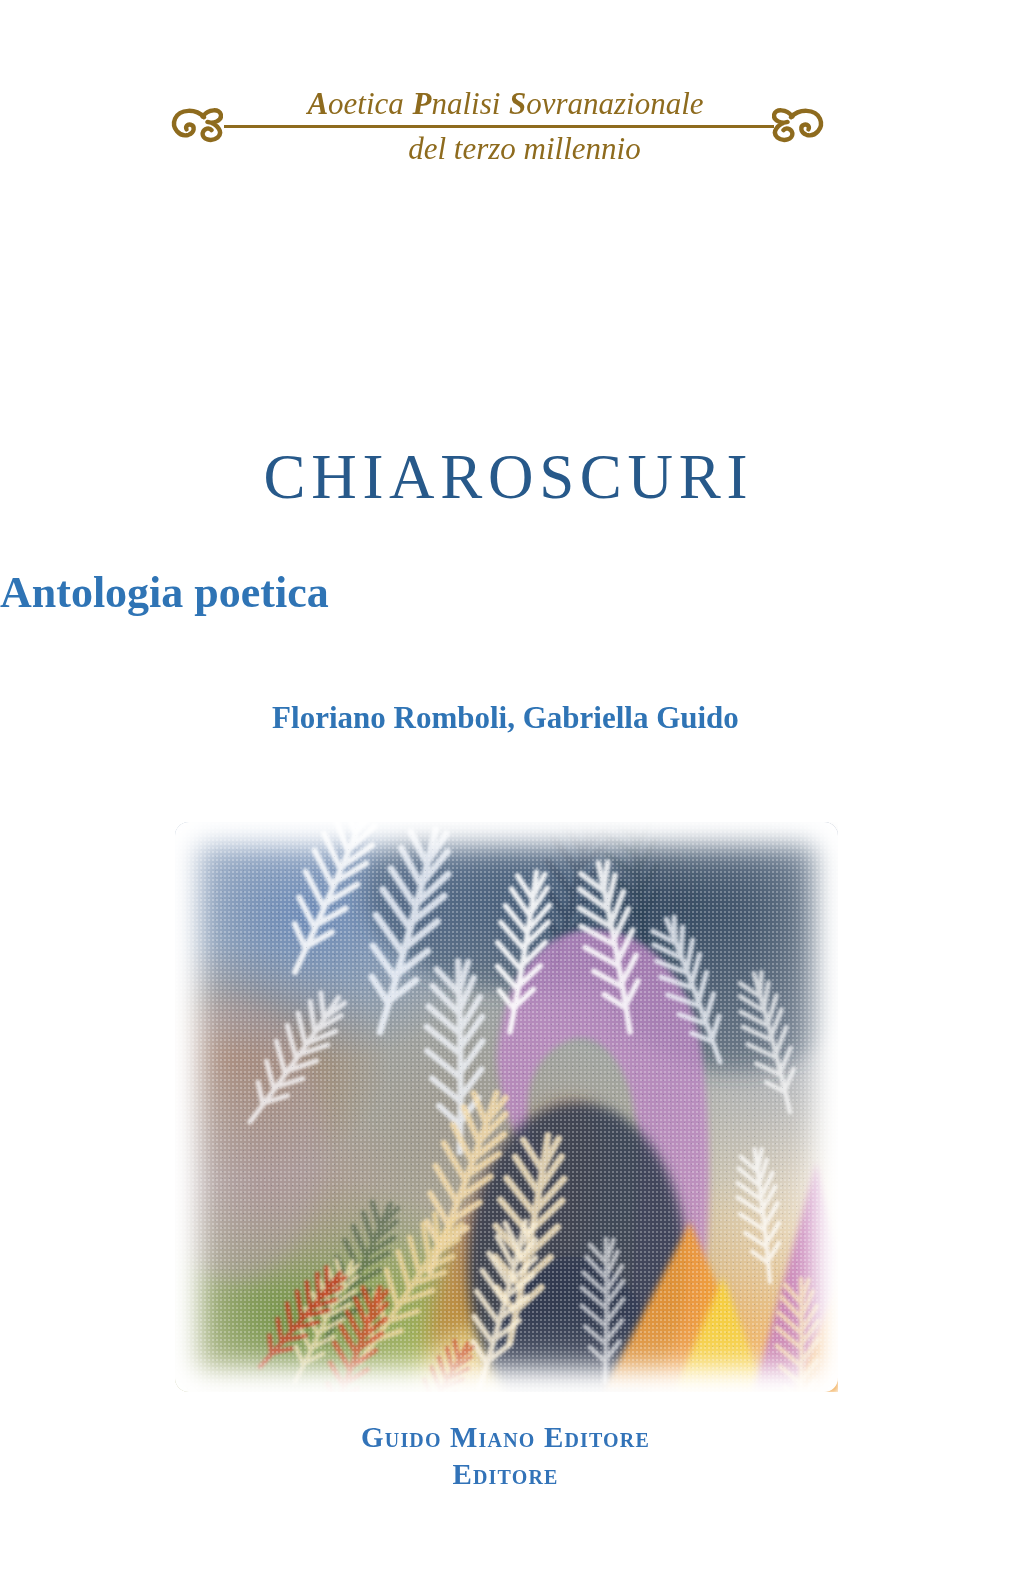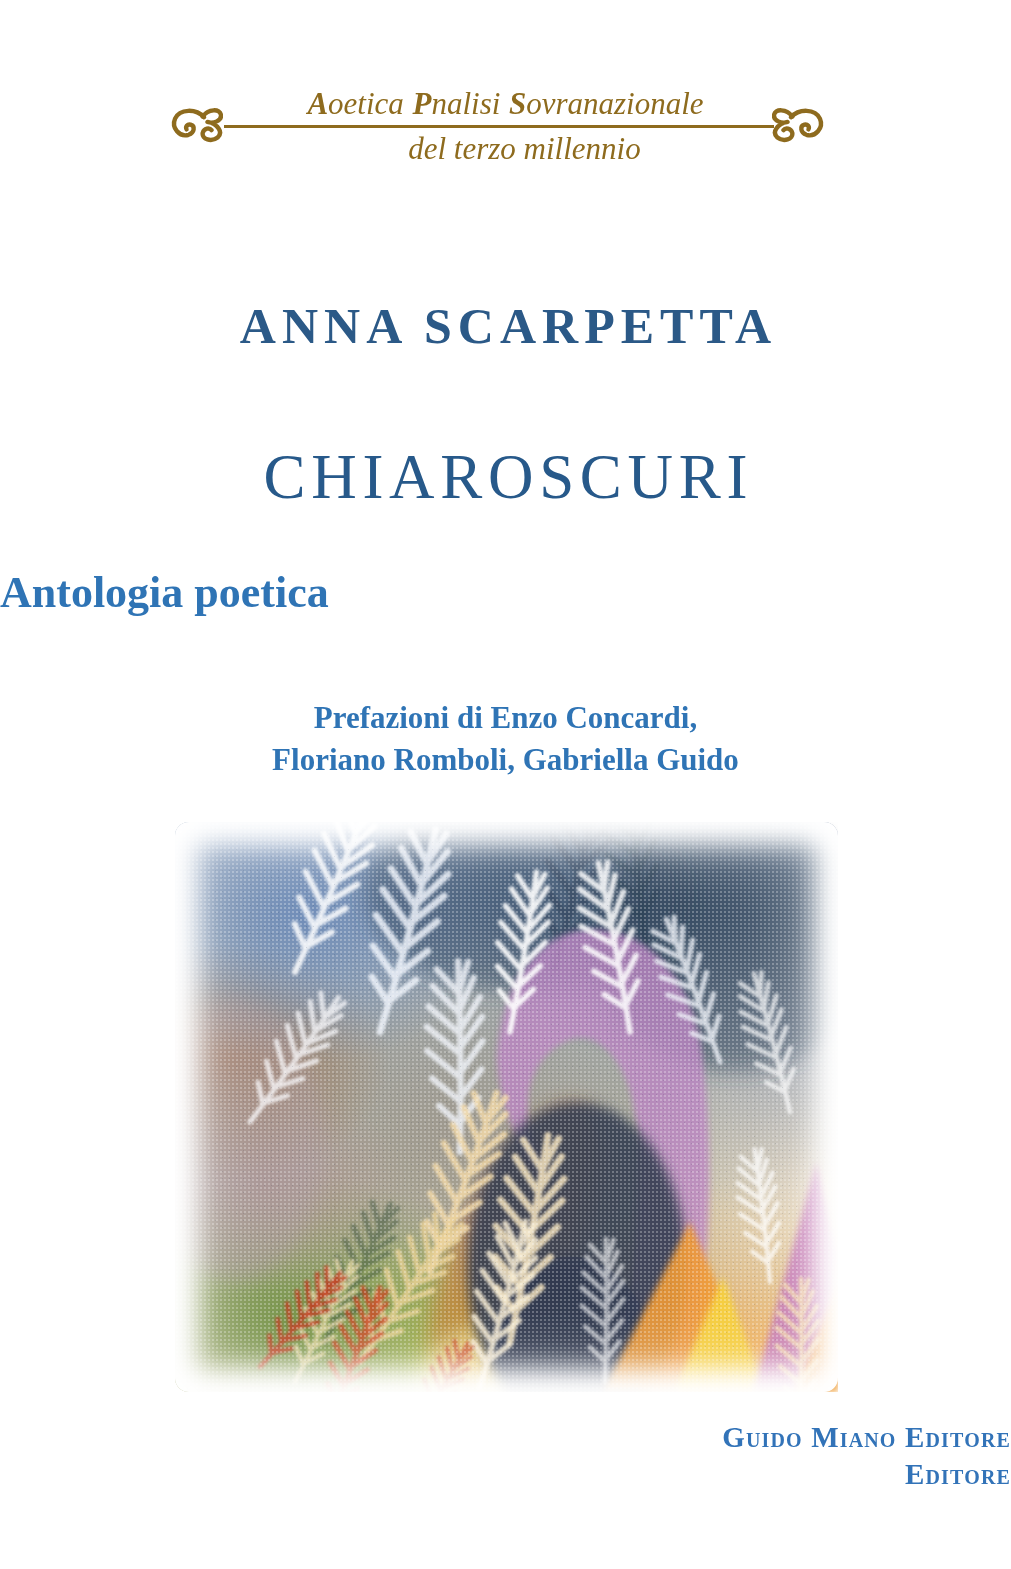--- a/index.html
+++ b/index.html
@@ -85,21 +85,21 @@
   }
   .artwork .vignette{
     position:absolute;inset:0;border-radius:14px;
     box-shadow:
       inset 0 0 26px 22px #ffffff,
       inset 0 0 70px 18px rgba(255,255,255,.55);
   }
   
   .publisher{
     position:absolute;top:1419px;left:0;width:100%;
-    text-align:right;font-weight:bold;font-variant:small-caps;
+    text-align:center;font-weight:bold;font-variant:small-caps;
     font-size:29px;line-height:1.28;letter-spacing:.04em;
     color:#3273b8;
   }
 </style>
 </head>
 <body>
 
 <div class="page">
 
   <svg class="orn orn-left" viewBox="0 0 80 55" aria-hidden="true">
@@ -115,25 +115,23 @@
 
   <div class="series-line2">del terzo millennio</div>
 
   <svg class="orn orn-right" viewBox="0 0 80 55" aria-hidden="true">
     <g fill="none" stroke="#8e6b1e" stroke-width="6.5" stroke-linecap="round" stroke-linejoin="round">
       <path d="M52,16 C40,3 16,3 9,18 C3,32 16,46 29,42 C38,39 39,29 32,27 C27,26 24,30 26,34"></path>
       <path d="M50,15 C58,3 76,3 77,13 C78,21 66,26 57,23 C72,26 81,38 72,46 C63,53 48,49 50,39 C52,32 60,31 63,35"></path>
     </g>
   </svg>
 
-  <div class="author">ANNA SCARPETTA</div>
   <div class="title">CHIAROSCURI</div>
   <div class="subtitle">Antologia poetica</div>
   <div class="preface">
-    <div>Prefazioni di Enzo Concardi,</div>
     <div>Floriano Romboli, Gabriella Guido</div>
   </div>
 
   <div class="artwork" role="img" aria-label="Abstract airbrushed painting: white feathery fronds over blue and dark slate sky, a violet ribbon curling around a dark teardrop, red coral sprigs, green and golden meadow tones with a warm glow at the bottom, edges fading softly to white.">
     <svg viewBox="0 0 663 570" preserveAspectRatio="none">
       <defs>
         <filter id="f1" x="-40%" y="-40%" width="180%" height="180%">
             <feGaussianBlur stdDeviation="1.4"></feGaussianBlur>
           </filter>
         <filter id="f3" x="-40%" y="-40%" width="180%" height="180%">

